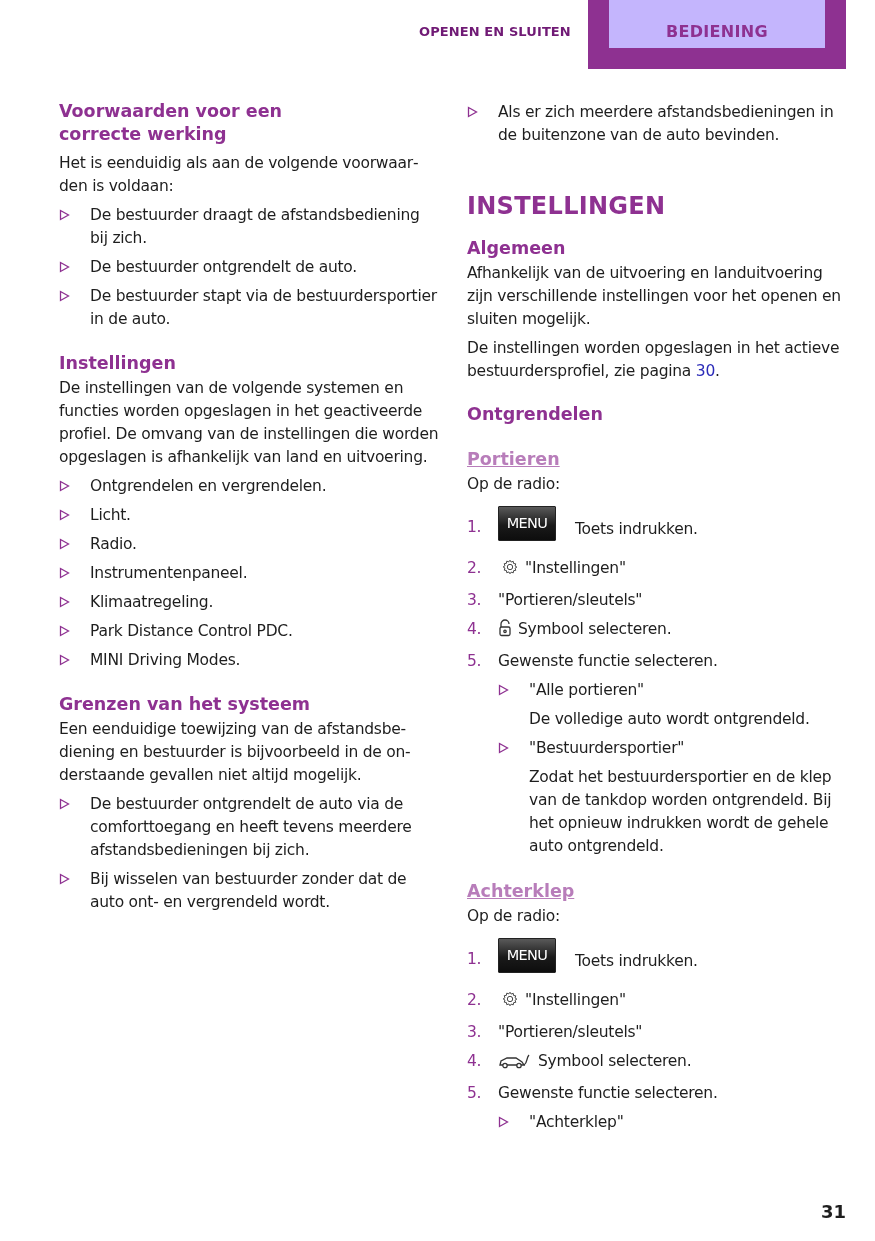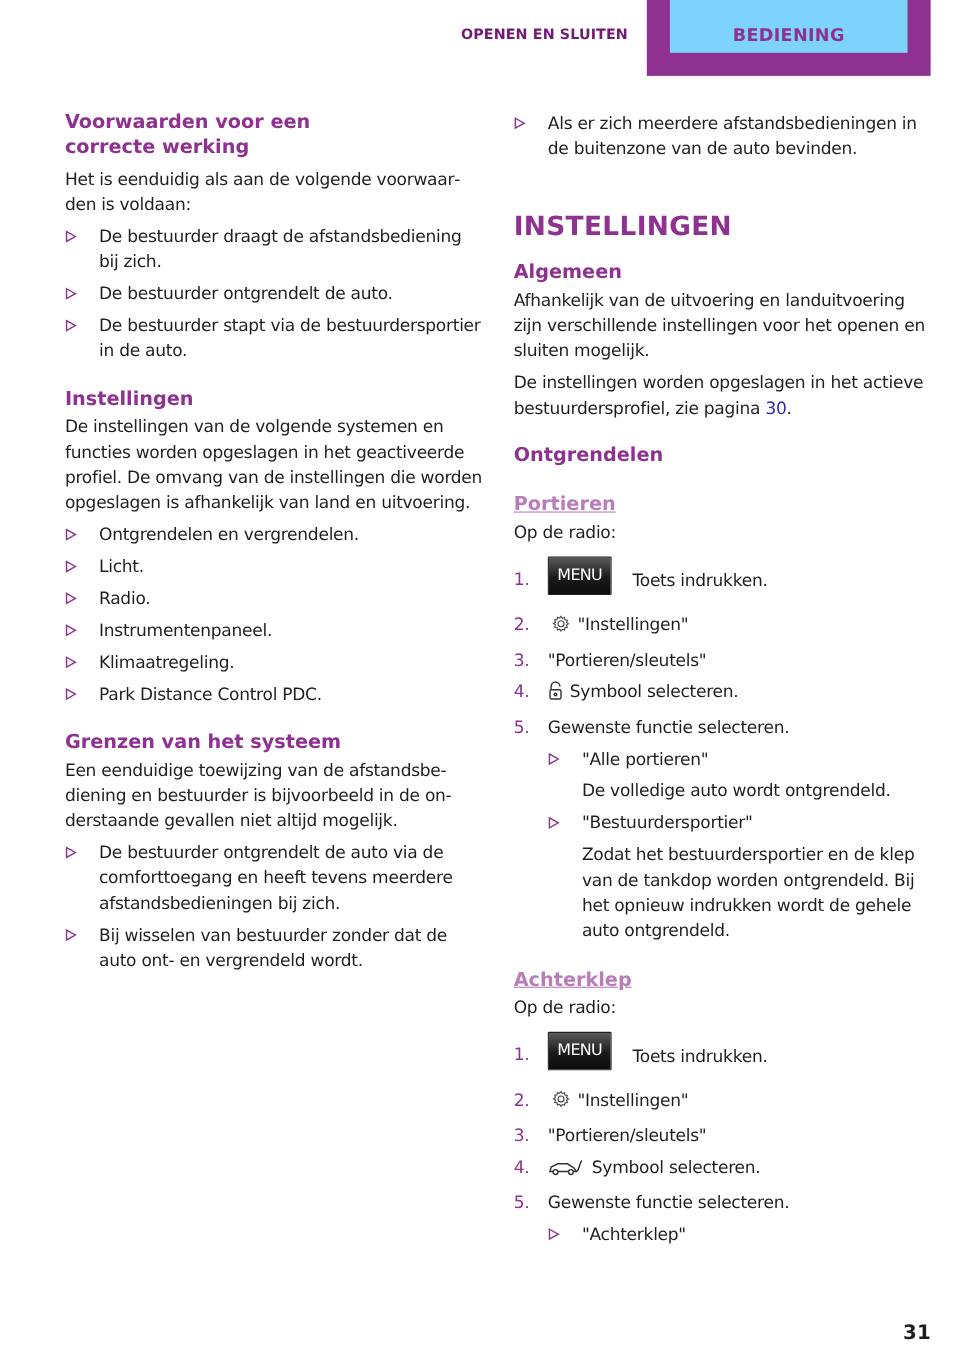--- a/index.html
+++ b/index.html
@@ -1,21 +1,21 @@
 <!DOCTYPE html>
 <html><head>
 <meta charset="utf-8">
 <style>
   * { box-sizing: border-box; margin: 0; padding: 0; }
   html, body { width: 875px; height: 1241px; background: #ffffff; overflow: hidden; }
   body { position: relative; font-family: "DejaVu Sans", sans-serif; color: #1e1e1e; }
 
   .hdr-section { position: absolute; left: 419px; top: 24px; font-size: 13px; font-weight: bold; color: #701a75; letter-spacing: 0.1px; }
   .hdr-tab { position: absolute; left: 588px; top: 0; width: 258px; height: 69px; background: #8e3191; }
-  .hdr-tab-inner { position: absolute; left: 21px; top: 0; width: 216px; height: 48px; background: #7dd3fc; text-align: center; }
+  .hdr-tab-inner { position: absolute; left: 21px; top: 0; width: 216px; height: 48px; background: #c4b5fd; text-align: center; }
   .hdr-tab-label { display: block; padding-top: 22px; font-size: 16px; font-weight: bold; color: #8e3191; letter-spacing: 0.3px; }
 
   .col { position: absolute; top: 100px; }
   .col-left { left: 59px; width: 380px; }
   .col-right { left: 467px; width: 380px; }
 
   .h-purple { color: #8e3191; font-weight: bold; font-size: 17.5px; line-height: 23px; }
   .h-big { color: #8e3191; font-weight: bold; font-size: 24px; line-height: 30px; letter-spacing: 0.3px; }
   .h-light { color: #b87dba; font-weight: bold; font-size: 17.5px; line-height: 23px; text-decoration: underline; }
 
@@ -98,20 +98,25 @@
     <li><span class="bullet">
           <svg width="11" height="12" viewBox="0 0 11 12">
             <path d="M1.5 1.5 L9.5 6 L1.5 10.5 Z" fill="none" stroke="#8e3191" stroke-width="1.3"></path>
           </svg>
         </span><span>Klimaatregeling.</span></li>
     <li><span class="bullet">
           <svg width="11" height="12" viewBox="0 0 11 12">
             <path d="M1.5 1.5 L9.5 6 L1.5 10.5 Z" fill="none" stroke="#8e3191" stroke-width="1.3"></path>
           </svg>
         </span><span>Park Distance Control PDC.</span></li>
+    <li><span class="bullet">
+          <svg width="11" height="12" viewBox="0 0 11 12">
+            <path d="M1.5 1.5 L9.5 6 L1.5 10.5 Z" fill="none" stroke="#8e3191" stroke-width="1.3"></path>
+          </svg>
+        </span><span>MINI Driving Modes.</span></li>
   </ul>
 
   <h3 class="h-purple" style="margin-top:21px;">Grenzen van het systeem</h3>
   <p style="margin-top:2px;">Een eenduidige toewijzing van de afstandsbe­diening en bestuurder is bijvoorbeeld in de on­derstaande gevallen niet altijd mogelijk.</p>
   <ul class="blist">
     <li><span class="bullet">
           <svg width="11" height="12" viewBox="0 0 11 12">
             <path d="M1.5 1.5 L9.5 6 L1.5 10.5 Z" fill="none" stroke="#8e3191" stroke-width="1.3"></path>
           </svg>
         </span><span>De bestuurder ontgrendelt de auto via de comforttoegang en heeft tevens meerdere afstandsbedieningen bij zich.</span></li>

